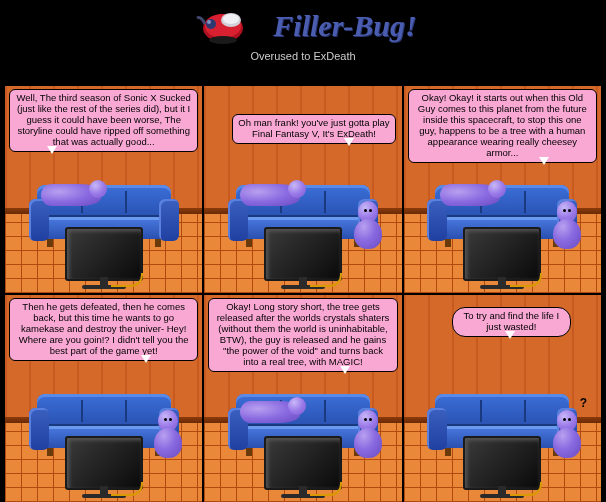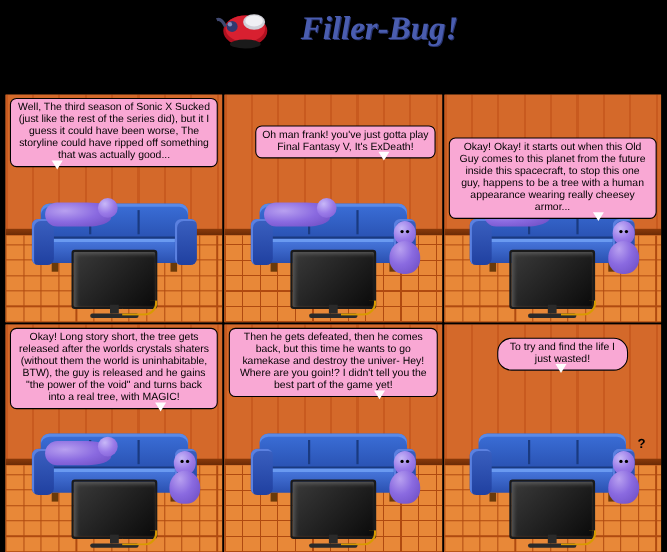--- a/index.html
+++ b/index.html
@@ -276,20 +276,21 @@
         <path d="M 16 20 Q 12 12 8 14" stroke="#404870" stroke-width="3" fill="none"></path>
         <ellipse cx="42" cy="16" rx="10" ry="7" fill="#d0d0d8"></ellipse>
         <ellipse cx="42" cy="15" rx="8" ry="5" fill="#f0f0f4"></ellipse>
         <circle cx="22" cy="20" r="5" fill="#303870"></circle>
         <circle cx="20" cy="18" r="2" fill="#8090c0"></circle>
         <ellipse cx="34" cy="36" rx="14" ry="4" fill="#1a1a1a"></ellipse>
       </svg>
     </div>
     <div class="title">Filler-Bug!</div>
   </div>
+  <div class="subtitle">Overused to ExDeath</div>
 </div>
 
 <div class="grid">
     <div class="panel">
       <div class="wall"></div>
       <div class="baseboard"></div>
       <div class="floor"></div>
       <div class="couch">
     <div class="couch-back">
       <div class="cushion-line" style="left:33%"></div>
@@ -369,84 +370,84 @@
           <div class="blob-eye r"></div>
         </div>
         <div class="blob-body"></div>
       </div>
       <div class="tv">
         <div class="tv-screen"></div>
         <div class="tv-neck"></div>
         <div class="tv-stand"></div>
         <div class="wire"></div>
       </div>
-      <div class="bubble tail-right" style="top: 3px; left: 4px; right: 4px; margin-top: 36px;">Okay! Okay! it starts out when this Old Guy comes to this planet from the future inside this spacecraft, to stop this one guy, happens to be a tree with a human appearance wearing really cheesey armor...</div>
-    </div>
-    <div class="panel">
-      <div class="wall"></div>
-      <div class="baseboard"></div>
-      <div class="floor"></div>
-      <div class="couch">
-    <div class="couch-back">
-      <div class="cushion-line" style="left:33%"></div>
-      <div class="cushion-line" style="left:66%"></div>
-    </div>
-    <div class="couch-seat"></div>
-    <div class="couch-arm l"></div>
-    <div class="couch-arm r"></div>
-    <div class="couch-leg l"></div>
-    <div class="couch-leg r"></div>
-  </div>
-      <div class="blob-lying" style="top: 106px; left: 36px;">
-        <div class="head"></div>
-      </div>
+      <div class="bubble tail-right" style="top: 3px; left: 4px; right: 4px;">Okay! Okay! it starts out when this Old Guy comes to this planet from the future inside this spacecraft, to stop this one guy, happens to be a tree with a human appearance wearing really cheesey armor...</div>
+    </div>
+    <div class="panel">
+      <div class="wall"></div>
+      <div class="baseboard"></div>
+      <div class="floor"></div>
+      <div class="couch">
+    <div class="couch-back">
+      <div class="cushion-line" style="left:33%"></div>
+      <div class="cushion-line" style="left:66%"></div>
+    </div>
+    <div class="couch-seat"></div>
+    <div class="couch-arm l"></div>
+    <div class="couch-arm r"></div>
+    <div class="couch-leg l"></div>
+    <div class="couch-leg r"></div>
+  </div>
       <div class="blob" style="bottom: 44px; right: 20px;">
         <div class="blob-head">
           <div class="blob-eye l"></div>
           <div class="blob-eye r"></div>
         </div>
         <div class="blob-body"></div>
       </div>
       <div class="tv">
         <div class="tv-screen"></div>
         <div class="tv-neck"></div>
         <div class="tv-stand"></div>
         <div class="wire"></div>
       </div>
-      <div class="bubble tail-right" style="top: 3px; left: 4px; right: 4px;">Okay! Long story short, the tree gets released after the worlds crystals shaters (without them the world is uninhabitable, BTW), the guy is released and he gains "the power of the void" and turns back into a real tree, with MAGIC!</div>
-    </div>
-    <div class="panel">
-      <div class="wall"></div>
-      <div class="baseboard"></div>
-      <div class="floor"></div>
-      <div class="couch">
-    <div class="couch-back">
-      <div class="cushion-line" style="left:33%"></div>
-      <div class="cushion-line" style="left:66%"></div>
-    </div>
-    <div class="couch-seat"></div>
-    <div class="couch-arm l"></div>
-    <div class="couch-arm r"></div>
-    <div class="couch-leg l"></div>
-    <div class="couch-leg r"></div>
-  </div>
+      <div class="bubble tail-right" style="top: 3px; left: 4px; right: 4px;">Then he gets defeated, then he comes back, but this time he wants to go kamekase and destroy the univer- Hey! Where are you goin!? I didn't tell you the best part of the game yet!</div>
+    </div>
+    <div class="panel">
+      <div class="wall"></div>
+      <div class="baseboard"></div>
+      <div class="floor"></div>
+      <div class="couch">
+    <div class="couch-back">
+      <div class="cushion-line" style="left:33%"></div>
+      <div class="cushion-line" style="left:66%"></div>
+    </div>
+    <div class="couch-seat"></div>
+    <div class="couch-arm l"></div>
+    <div class="couch-arm r"></div>
+    <div class="couch-leg l"></div>
+    <div class="couch-leg r"></div>
+  </div>
+      <div class="blob-lying" style="top: 106px; left: 36px;">
+        <div class="head"></div>
+      </div>
       <div class="blob" style="bottom: 44px; right: 20px;">
         <div class="blob-head">
           <div class="blob-eye l"></div>
           <div class="blob-eye r"></div>
         </div>
         <div class="blob-body"></div>
       </div>
       <div class="tv">
         <div class="tv-screen"></div>
         <div class="tv-neck"></div>
         <div class="tv-stand"></div>
         <div class="wire"></div>
       </div>
-      <div class="bubble tail-right" style="top: 3px; left: 4px; right: 4px;">Then he gets defeated, then he comes back, but this time he wants to go kamekase and destroy the univer- Hey! Where are you goin!? I didn't tell you the best part of the game yet!</div>
+      <div class="bubble tail-right" style="top: 3px; left: 4px; right: 4px;">Okay! Long story short, the tree gets released after the worlds crystals shaters (without them the world is uninhabitable, BTW), the guy is released and he gains "the power of the void" and turns back into a real tree, with MAGIC!</div>
     </div>
     <div class="panel">
       <div class="wall"></div>
       <div class="baseboard"></div>
       <div class="floor"></div>
       <div class="couch">
     <div class="couch-back">
       <div class="cushion-line" style="left:33%"></div>
       <div class="cushion-line" style="left:66%"></div>
     </div>

